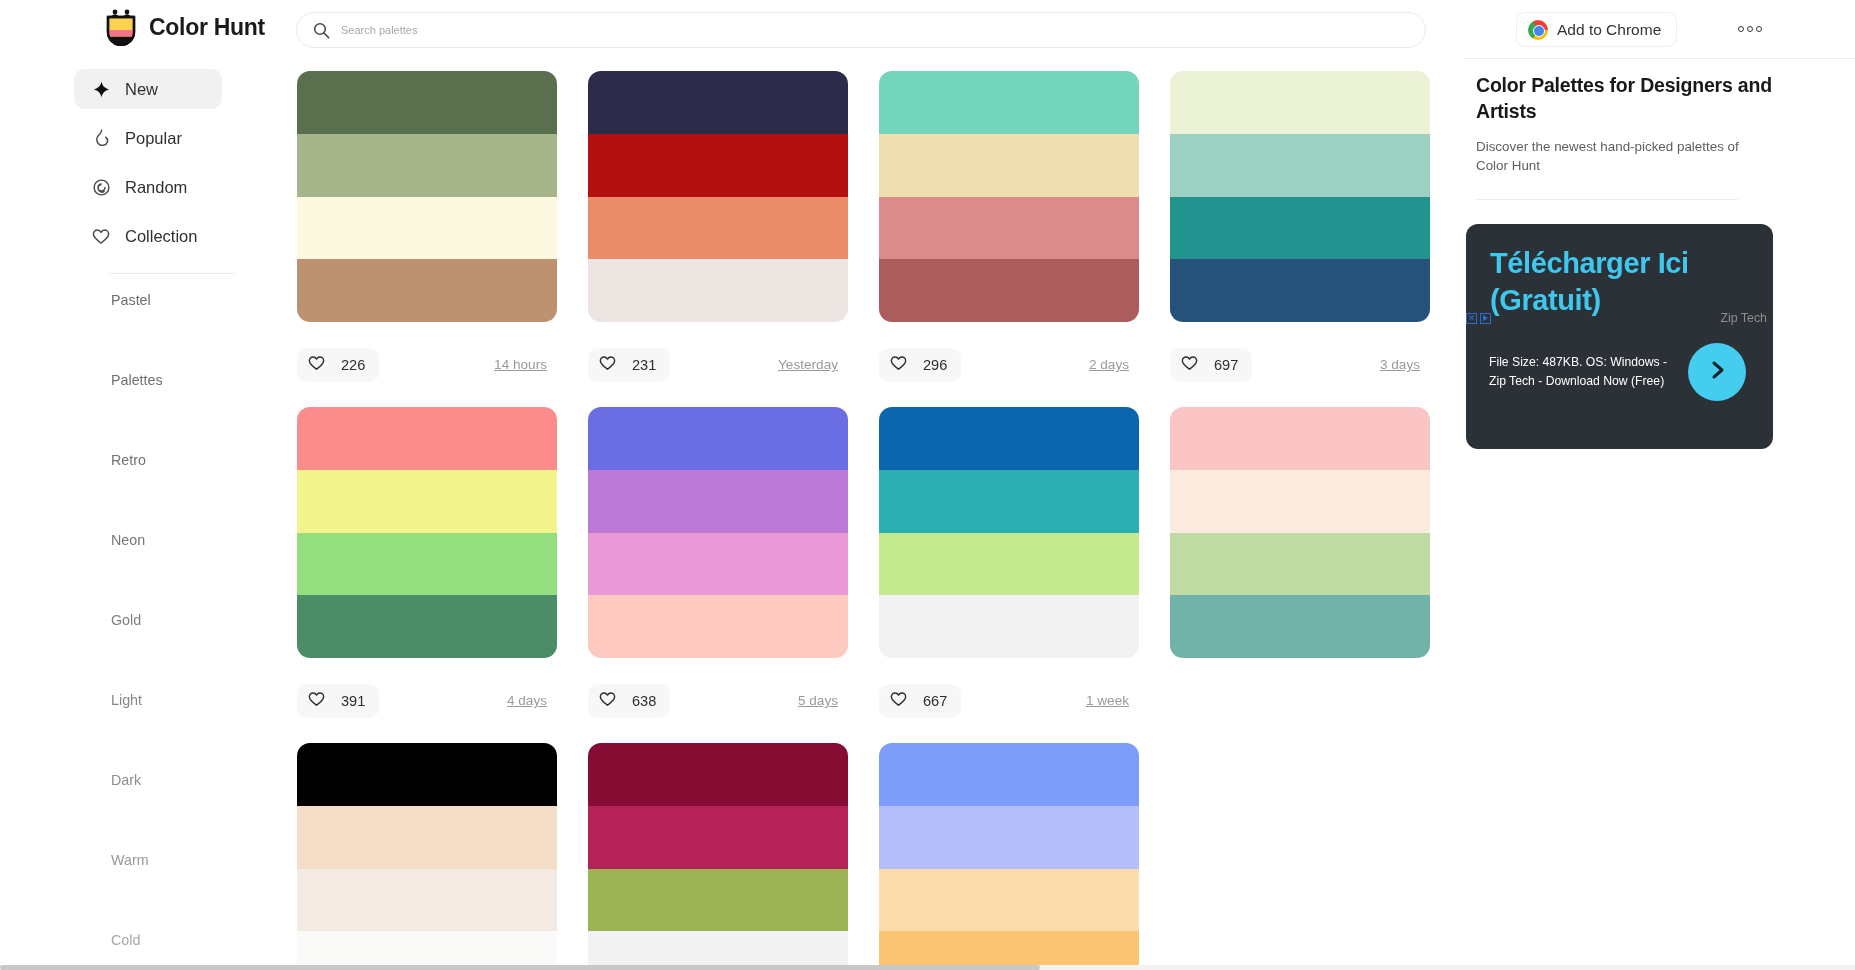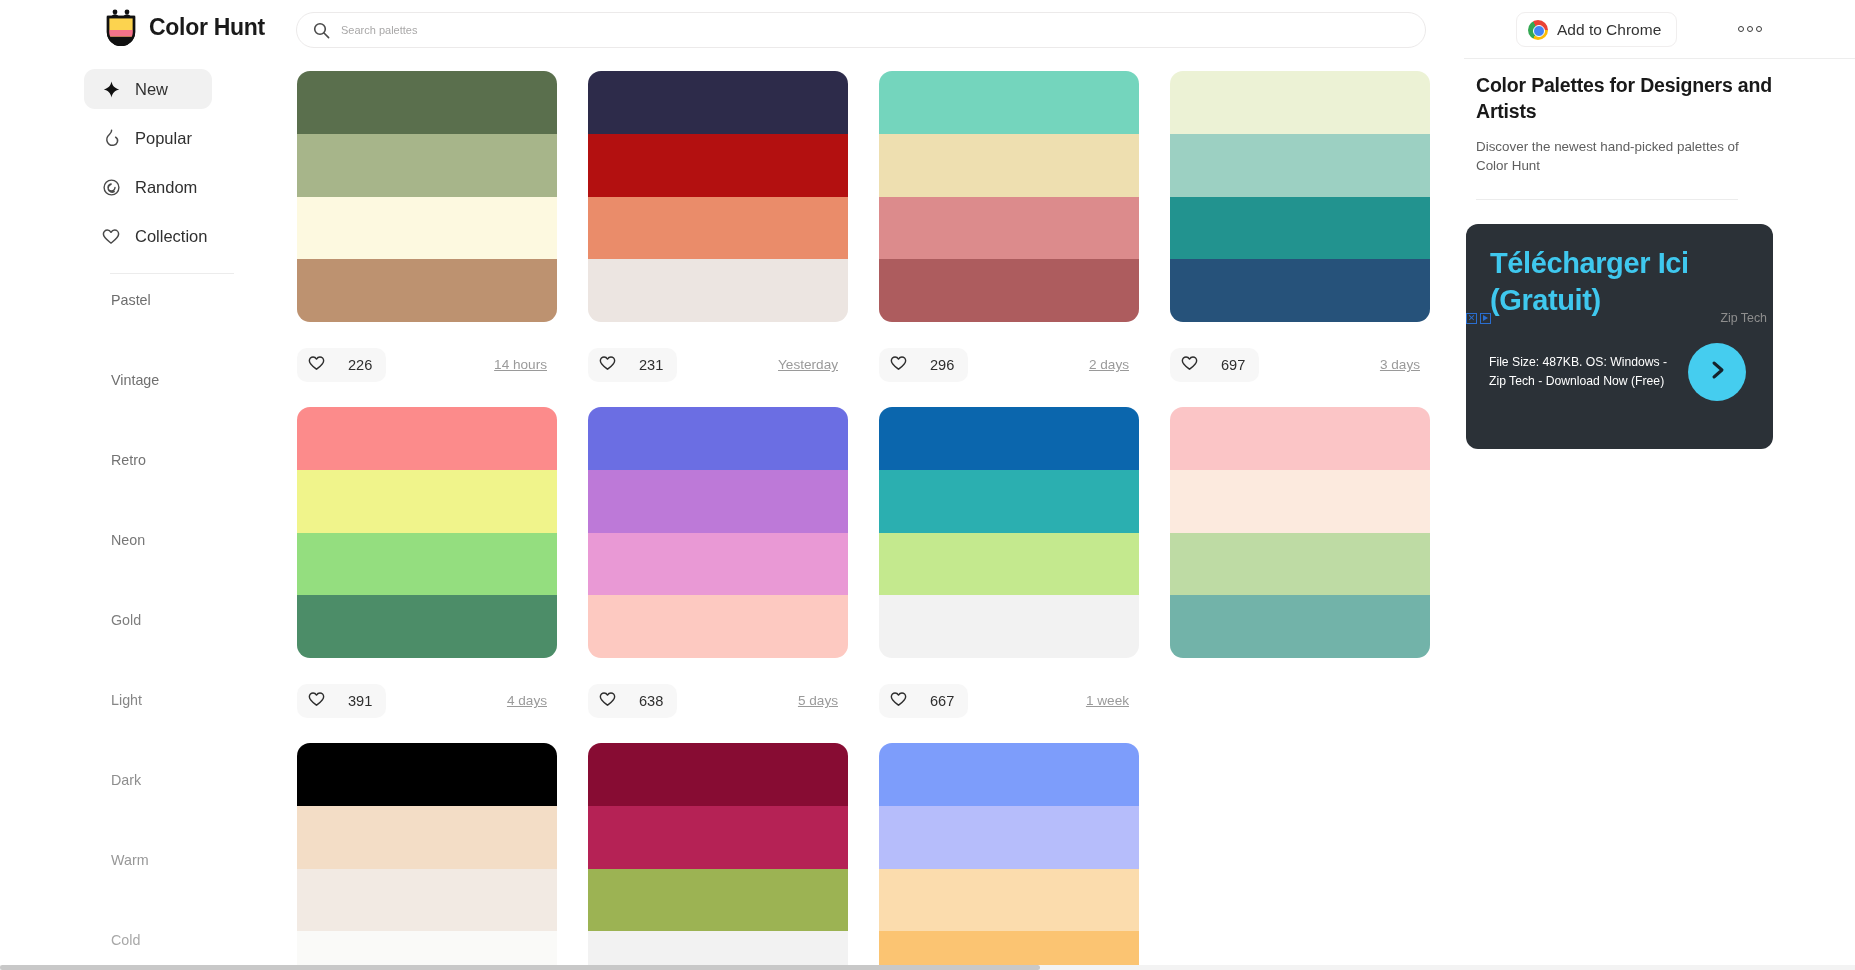--- a/index.html
+++ b/index.html
@@ -81,21 +81,21 @@
   }
 
   
   .sidebar {
     position: absolute; left: 0; top: 59px;
     width: 296px; height: 911px;
     background: #fff;
   }
   .nav-item {
     position: relative; margin: 0 auto;
-    width: 128px; height: 40px;
+    width: 148px; height: 40px;
     display: flex; align-items: center; gap: 14px;
     padding-left: 17px;
     border-radius: 11px;
     font-size: 16.5px; color: #303030;
     cursor: pointer;
   }
   .nav-item.active { background: #f1f1f1; font-weight: 400; }
   .nav-wrap { padding-top: 10px; display: flex; flex-direction: column; gap: 9px; }
 
   .nav-ico { width: 20px; height: 20px; display: flex; align-items: center; justify-content: center; }
@@ -130,21 +130,21 @@
     display: flex; flex-direction: column;
     cursor: pointer;
   }
   .swatch { flex: 1 1 0; }
   .cardbar {
     height: 85px; display: flex; align-items: center;
     justify-content: space-between;
     padding: 0 6px 0 0;
   }
   .likes {
-    display: flex; align-items: center; gap: 23px;
+    display: flex; align-items: center; gap: 16px;
     height: 34px; padding: 0 14px 0 11px;
     border-radius: 10px; background: #f7f7f7;
     font-size: 14.6px; color: #2e2e2e;
     cursor: pointer;
   }
   .time { font-size: 13.6px; color: #9a9a9a; padding-right: 4px; text-decoration: underline; }
 
   
   .rightpanel {
     position: absolute; left: 1464px; top: 59px;
@@ -298,21 +298,21 @@
           <path d="M9 15.1 C5 12 1.4 9.6 1.4 6.1 C1.4 3.8 3.2 2.1 5.4 2.1 C6.9 2.1 8.2 3 9 4.3 C9.8 3 11.1 2.1 12.6 2.1 C14.8 2.1 16.6 3.8 16.6 6.1 C16.6 9.6 13 12 9 15.1 Z" fill="none" stroke="#4a4a4a" stroke-width="1.5" stroke-linejoin="round"></path>
         </svg>
       </span>
       <span>Collection</span>
     </div>
   </div>
 
   <div class="tag-rule"></div>
   <div class="taglist" id="taglist">
       <div class="tag" style="color: rgb(109, 109, 109);">Pastel</div>
-      <div class="tag" style="color: rgb(112, 112, 112);">Vintage</div>
+      <div class="tag" style="color: rgb(112, 112, 112);">Palettes</div>
       <div class="tag" style="color: rgb(115, 115, 115);">Retro</div>
       <div class="tag" style="color: rgb(119, 119, 119);">Neon</div>
       <div class="tag" style="color: rgb(126, 126, 126);">Gold</div>
       <div class="tag" style="color: rgb(134, 134, 134);">Light</div>
       <div class="tag" style="color: rgb(142, 142, 142);">Dark</div>
       <div class="tag" style="color: rgb(152, 152, 152);">Warm</div>
       <div class="tag" style="color: rgb(168, 168, 168);">Cold</div>
       <div class="tag" style="color: rgb(189, 189, 189);">Summer</div>
       <div class="tag" style="color: rgb(224, 224, 224);">Winter</div>
       <div class="tag" style="color: rgb(236, 236, 236);">Spring</div>

